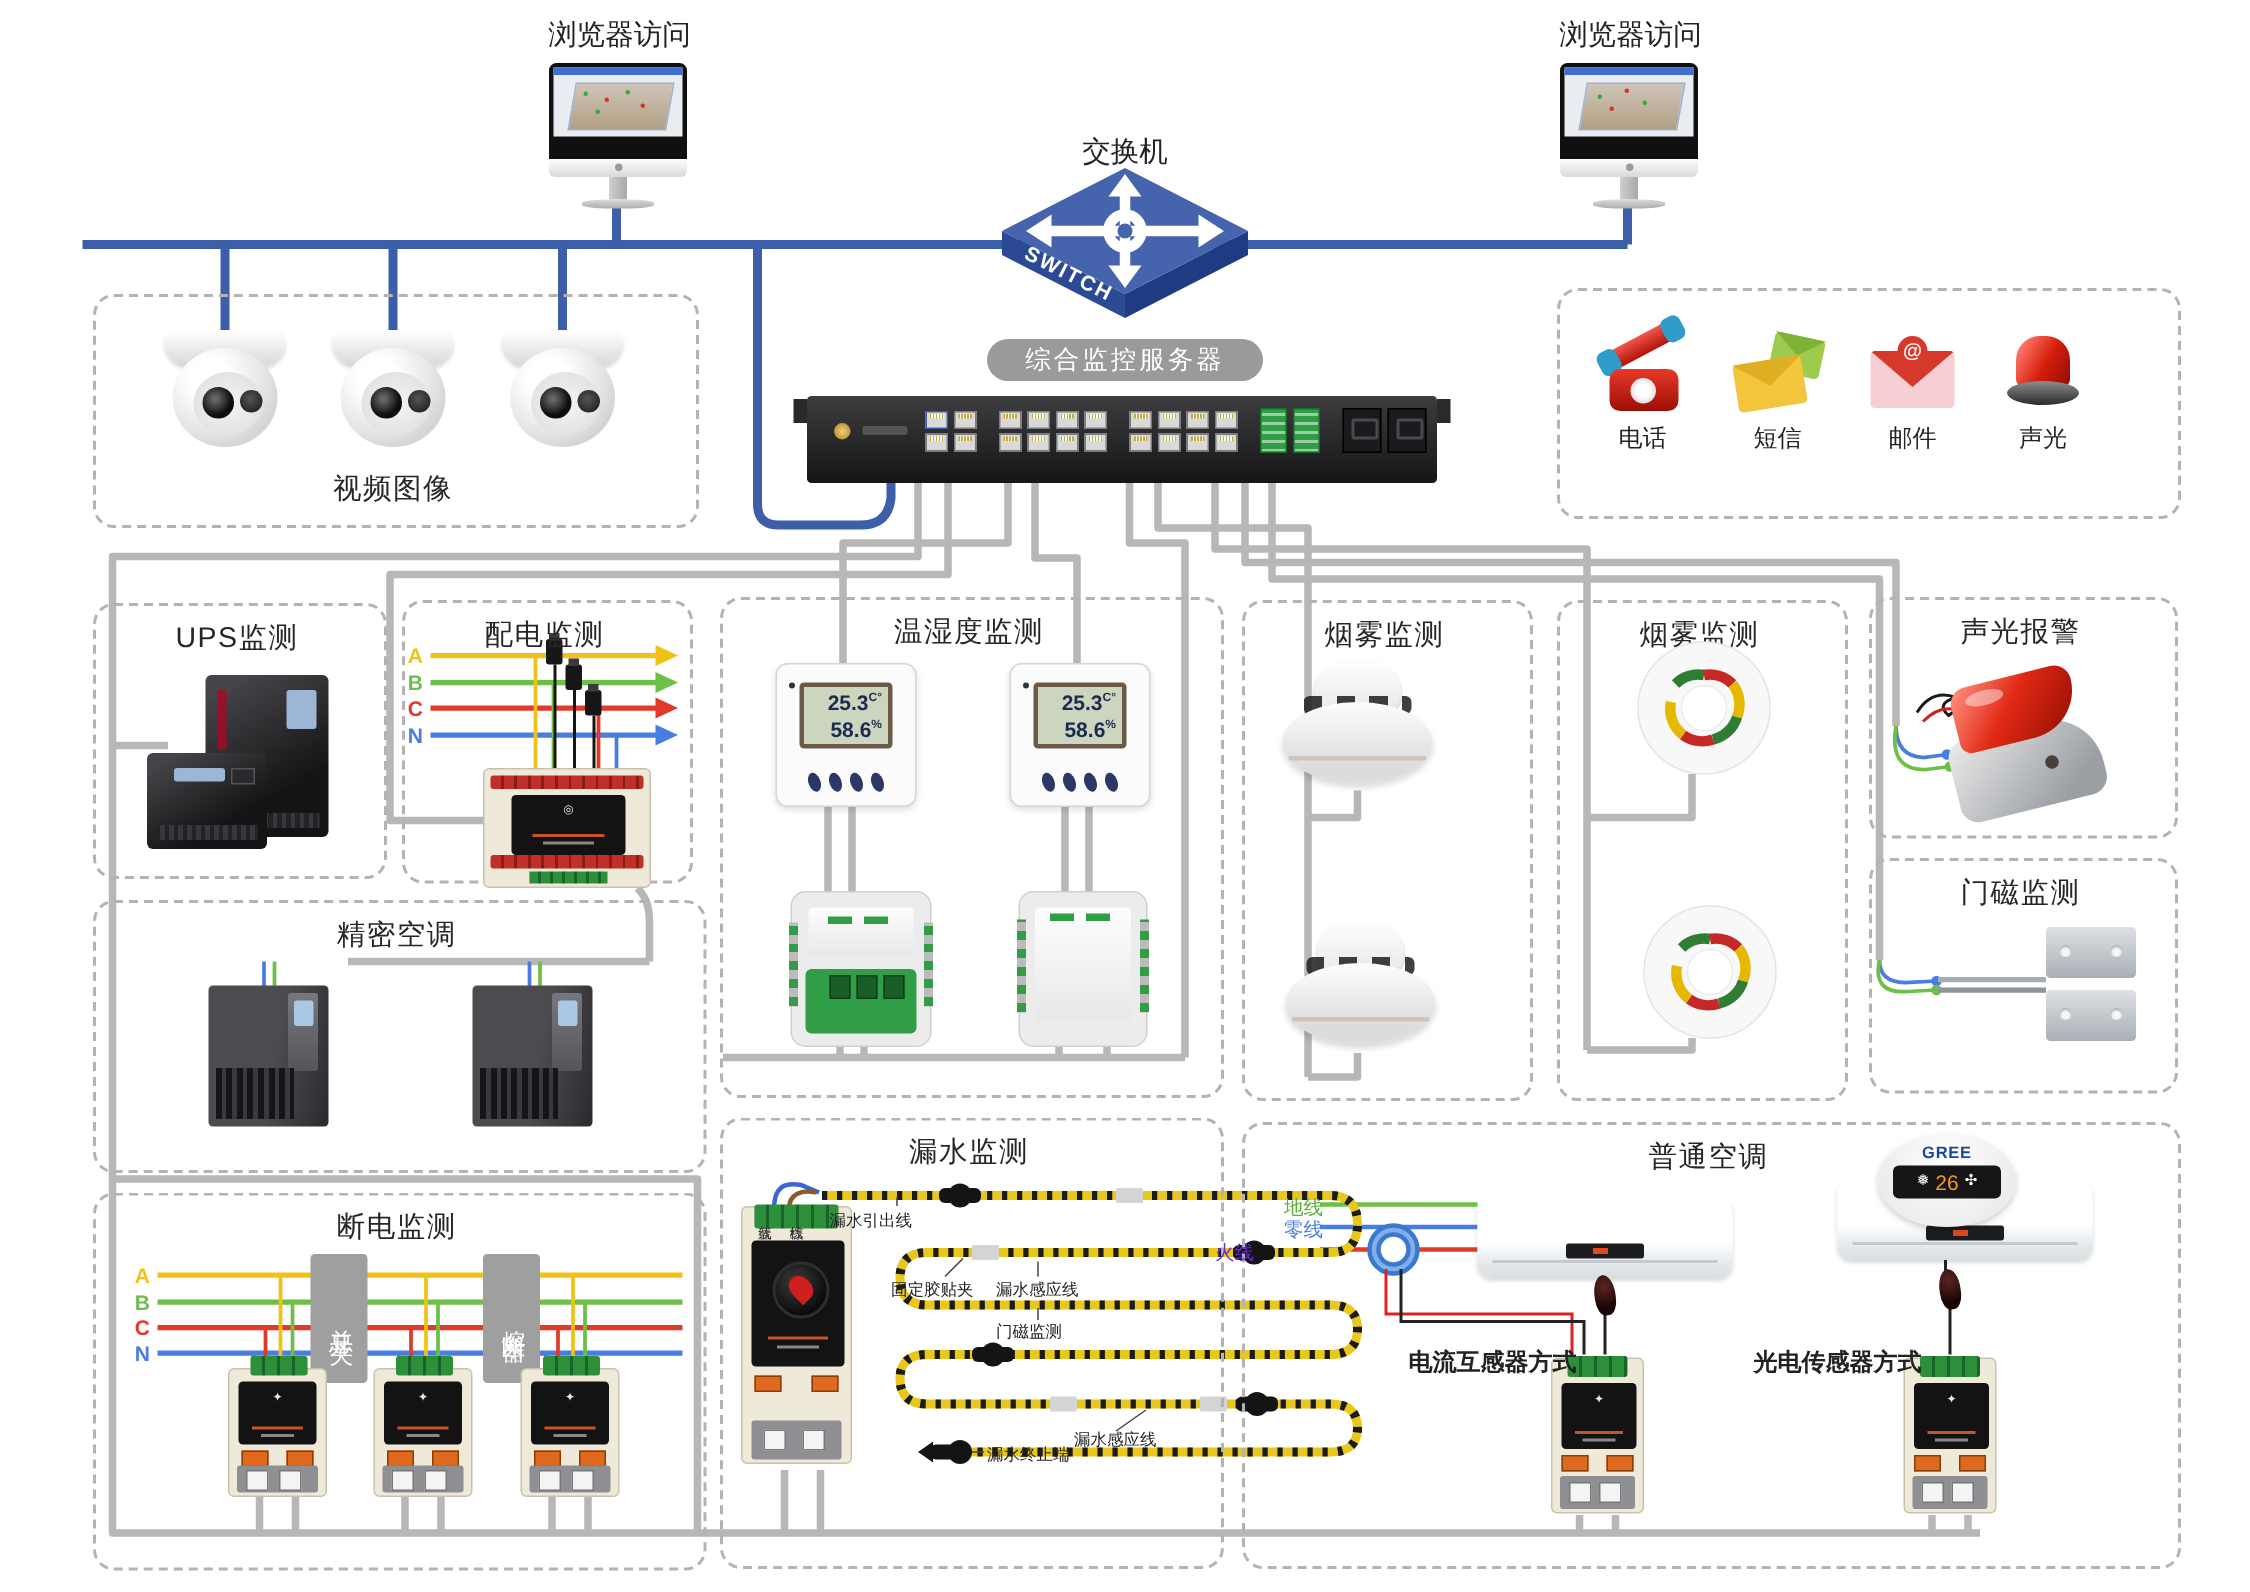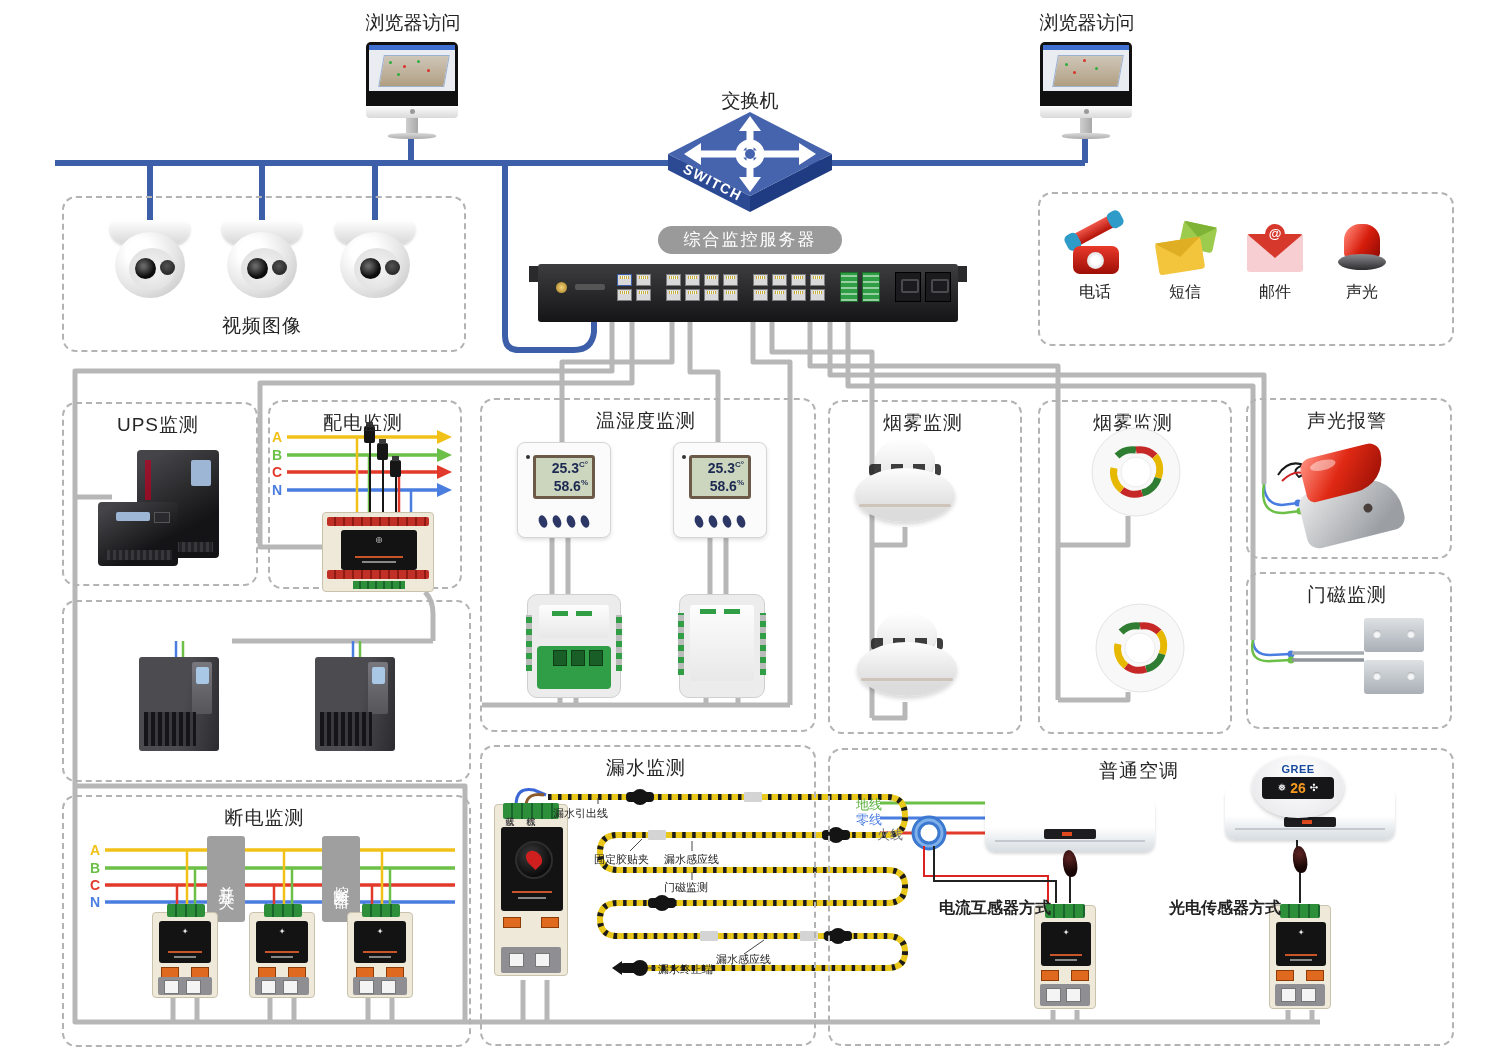--- a/index.html
+++ b/index.html
@@ -114,21 +114,21 @@
   .cab .cscr{position:absolute;right:10px;top:10px;width:13px;height:17px;background:#a9c8e6;border-radius:2px;}
   .cab .grill{position:absolute;left:5px;bottom:5px;width:52px;height:34px;background:repeating-linear-gradient(90deg,#151517 0 4px,#3a3a3e 4px 7px);}
   
   .ac{position:absolute;height:54px;background:linear-gradient(#ffffff 55%,#e7ebee 80%,#d8dde1);border-radius:10px;box-shadow:0 2px 3px rgba(0,0,0,.15);z-index:4;}
   .ac .vent{position:absolute;left:6%;right:6%;bottom:10px;height:2px;background:#c3c9ce;}
   .ac .disp{position:absolute;left:50%;bottom:13px;transform:translateX(-50%);width:52px;height:10px;background:#1d1d1f;border-radius:2px;}
   .ac .disp::after{content:"";position:absolute;left:18px;top:3px;width:10px;height:4px;background:#e04a1e;}
   .badge{position:absolute;width:92px;height:62px;background:radial-gradient(circle at 50% 30%,#ffffff,#e9e9ec 85%);border-radius:50%;box-shadow:0 2px 4px rgba(0,0,0,.2);z-index:5;text-align:center;}
   .badge .btxt{margin-top:7px;font-size:11px;font-weight:bold;color:#16489c;letter-spacing:.5px;}
   .badge .bscr{margin:2px auto 0;width:72px;height:22px;background:#161618;border-radius:4px;color:#fff;font-size:10px;line-height:22px;display:flex;align-items:center;justify-content:center;gap:4px;}
-  .badge .bnum{color:#f59a1e;font-size:14px;font-weight:bold;}
+  .badge .bnum{color:#f59a1e;font-size:14px;font-weight:normal;}
   .emit{position:absolute;width:14px;height:27px;background:radial-gradient(circle at 50% 28%,#5c2422,#170605 70%);border-radius:50% 50% 42% 42%;z-index:4;}
   
   .phase{position:absolute;font-weight:bold;font-size:14px;z-index:4;width:24px;text-align:right;}
   .vgray{position:absolute;background:#9f9f9f;border-radius:3px;color:#fff;writing-mode:vertical-rl;text-orientation:upright;text-align:center;font-size:16px;letter-spacing:4px;z-index:4;display:flex;align-items:center;justify-content:center;}
   .leaklbl{position:absolute;font-size:11px;color:#222;z-index:5;white-space:nowrap;}
   .vtiny{position:absolute;font-size:9px;color:#333;writing-mode:vertical-rl;text-orientation:upright;z-index:5;}
   .wirelbl{position:absolute;font-size:13px;z-index:5;width:40px;text-align:right;}
   .methlbl{position:absolute;font-size:16px;color:#222;z-index:5;font-weight:bold;}
 </style>
 </head>
@@ -448,20 +448,21 @@
   <div class="dbox" style="left:1038px;top:400px;width:190px;height:330px;"></div>
   <div class="btitle" style="left:1038px;top:410px;width:190px;">烟雾监测</div>
 
   <div class="dbox" style="left:1246px;top:398px;width:202px;height:157px;"></div>
   <div class="btitle" style="left:1246px;top:408px;width:202px;">声光报警</div>
 
   <div class="dbox" style="left:1246px;top:572px;width:202px;height:153px;"></div>
   <div class="btitle" style="left:1246px;top:582px;width:202px;">门磁监测</div>
 
   <div class="dbox" style="left:62px;top:600px;width:405px;height:178px;"></div>
+  <div class="btitle" style="left:62px;top:610px;width:405px;">精密空调</div>
 
   <div class="dbox" style="left:62px;top:795px;width:405px;height:248px;"></div>
   <div class="btitle" style="left:62px;top:805px;width:405px;">断电监测</div>
 
   <div class="dbox" style="left:480px;top:745px;width:332px;height:297px;"></div>
   <div class="btitle" style="left:480px;top:755px;width:332px;">漏水监测</div>
 
   <div class="dbox" style="left:828px;top:748px;width:622px;height:294px;"></div>
   <div class="btitle" style="left:828px;top:758px;width:622px;">普通空调</div>
 
@@ -716,21 +717,21 @@
   <div class="vtiny" style="left:524px;top:810px;">棕线</div>
   <div class="leaklbl" style="left:553px;top:806px;">漏水引出线</div>
   <div class="leaklbl" style="left:594px;top:852px;">固定胶贴夹</div>
   <div class="leaklbl" style="left:664px;top:852px;">漏水感应线</div>
   <div class="leaklbl" style="left:664px;top:880px;">门磁监测</div>
   <div class="leaklbl" style="left:716px;top:952px;">漏水感应线</div>
   <div class="leaklbl" style="left:658px;top:962px;">漏水终止端</div>
 
   <div class="wirelbl" style="left:842px;top:796px;color:#5aaf3c;">地线</div>
   <div class="wirelbl" style="left:842px;top:811px;color:#4a7de0;">零线</div>
-  <div class="wirelbl" style="left:863px;top:826px;color:#737373;">火线</div>
+  <div class="wirelbl" style="left:796px;top:826px;color:#6d28d9;">火线</div>
 
   <div class="ac" style="left:985px;top:798px;width:170px;">
     <div class="vent"></div>
       <div class="disp"></div>
     </div>
   <div class="ac" style="left:1225px;top:786px;width:170px;">
     <div class="vent"></div>
       <div class="disp"></div>
     </div>
   <div class="badge" style="left:1252px;top:756px;">

